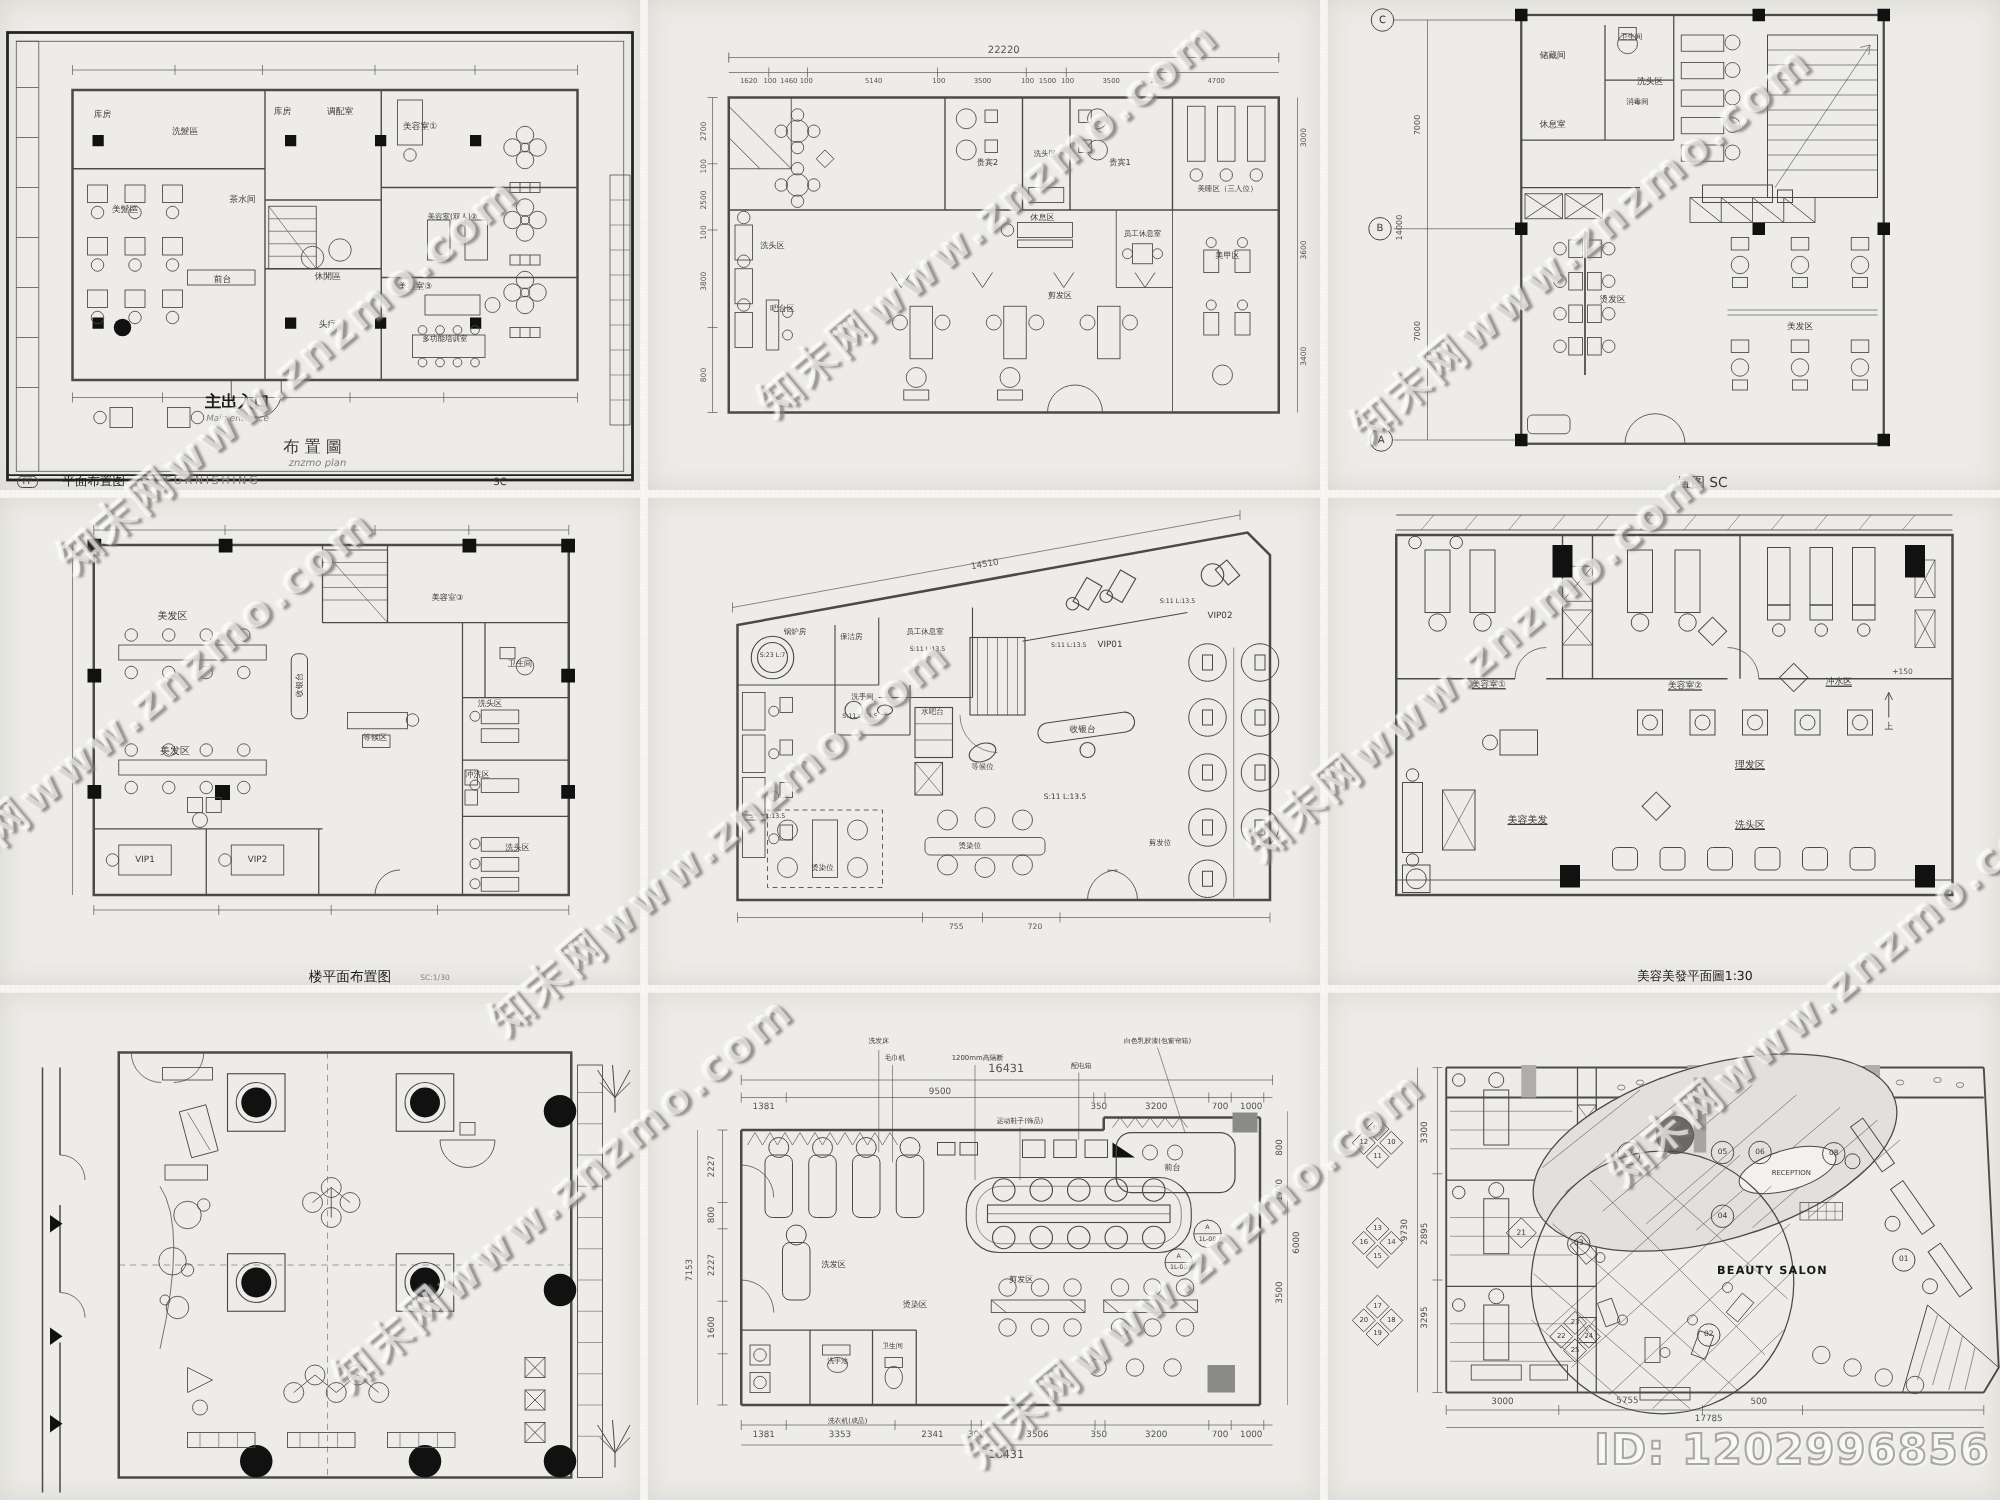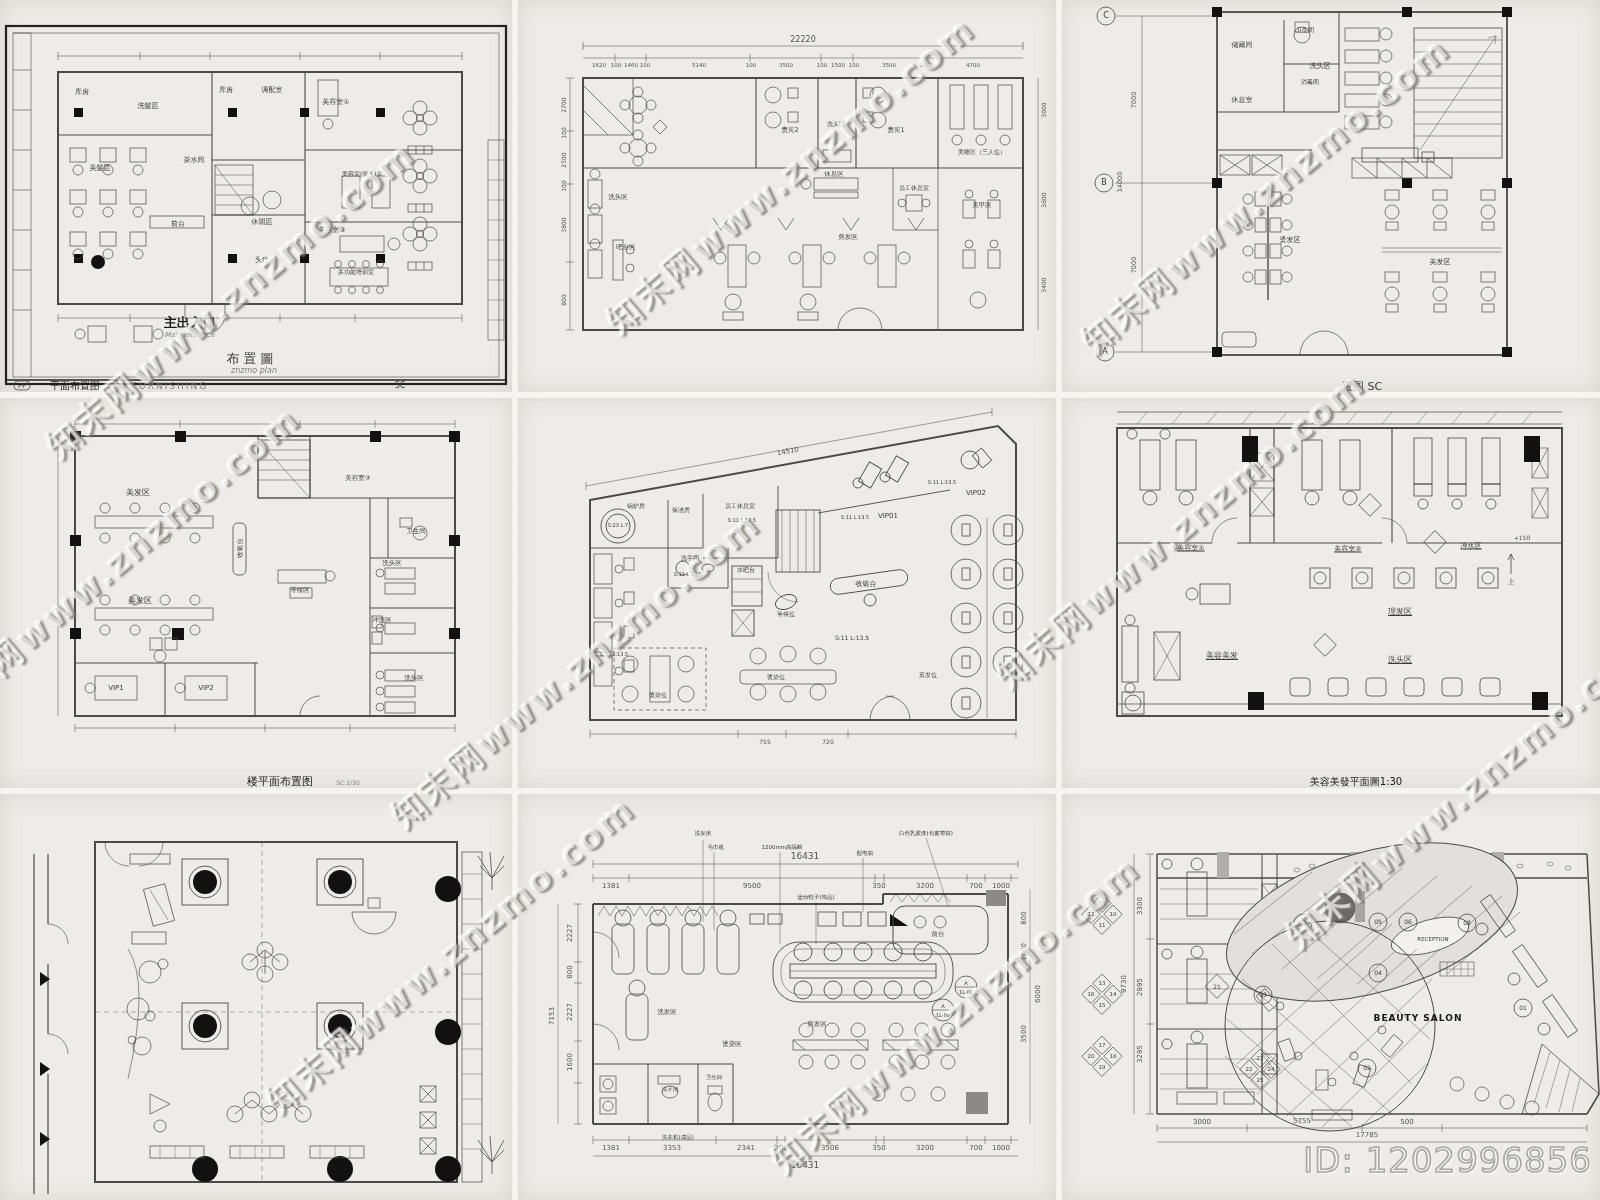--- a/index.html
+++ b/index.html
@@ -23,21 +23,21 @@
     text-shadow:2px 3px 2px rgba(125,122,114,.78),-1px -1px 1px rgba(255,255,255,.40);pointer-events:none;}
   .red-title{position:absolute;left:50%;transform:translateX(-50%);white-space:nowrap;
     font-weight:900;color:#e7261b;
     text-shadow:-5px 0 0 #fff,5px 0 0 #fff,0 -5px 0 #fff,0 5px 0 #fff,
       -4px -4px 0 #fff,4px -4px 0 #fff,-4px 4px 0 #fff,4px 4px 0 #fff,
       9px 12px 3px rgba(82,79,73,.62);}
   .t1{top:310px;font-size:132px;letter-spacing:12px;}
   .t2{top:693px;font-size:134px;letter-spacing:4px;}
   .logo{position:absolute;right:70px;bottom:66px;font-size:62px;font-weight:900;letter-spacing:6px;
     color:rgba(252,251,248,.95);text-shadow:3px 4px 0 rgba(150,147,140,.85),-2px -2px 0 rgba(214,212,206,.6);}
-  .idtext{position:absolute;right:8px;bottom:20px;font-size:34px;font-weight:400;letter-spacing:1px;
+  .idtext{position:absolute;right:8px;bottom:20px;font-size:34px;font-weight:700;letter-spacing:1px;
     color:rgba(255,255,255,.30);-webkit-text-stroke:1.6px #a9a7a2;
     text-shadow:2px 2px 2px rgba(255,255,255,.55);}
 </style>
 </head>
 <body>
 
 <div class="canvas">
 
   <div class="panel" style="left:0;top:0;width:512px;height:392px">
     <svg width="512" height="392">
@@ -854,21 +854,21 @@
       </g>
     </svg>
     <span class="lb s55" style="left:185px;top:40px">洗发床</span>
     <span class="lb s55" style="left:198px;top:54px">毛巾机</span>
     <span class="lb s55" style="left:264px;top:54px">1200mm高隔断</span>
     <span class="lb s55" style="left:347px;top:60px">配电箱</span>
     <span class="lb s55" style="left:408px;top:40px">白色乳胶漆(包窗帘箱)</span>
     <span class="lb s55" style="left:298px;top:104px">运动鞋子(饰品)</span>
     <span class="lb s9 dim" style="left:287px;top:62px">16431</span>
     <span class="lb s7 dim" style="left:93px;top:92px">1381</span>
-    <span class="lb s7 dim" style="left:234px;top:92px">9500</span>
+    <span class="lb s7 dim" style="left:234px;top:80px">9500</span>
     <span class="lb s7 dim" style="left:361px;top:92px">350</span>
     <span class="lb s7 dim" style="left:407px;top:92px">3200</span>
     <span class="lb s7 dim" style="left:458px;top:92px">700</span>
     <span class="lb s7 dim" style="left:483px;top:92px">1000</span>
     <span class="lb v s7 dim" style="left:34px;top:222px">7153</span>
     <span class="lb v s7 dim" style="left:52px;top:139px">2227</span>
     <span class="lb v s7 dim" style="left:52px;top:178px">800</span>
     <span class="lb v s7 dim" style="left:52px;top:218px">2227</span>
     <span class="lb v s7 dim" style="left:52px;top:268px">1600</span>
     <span class="lb v s7 dim" style="left:506px;top:124px">800</span>

